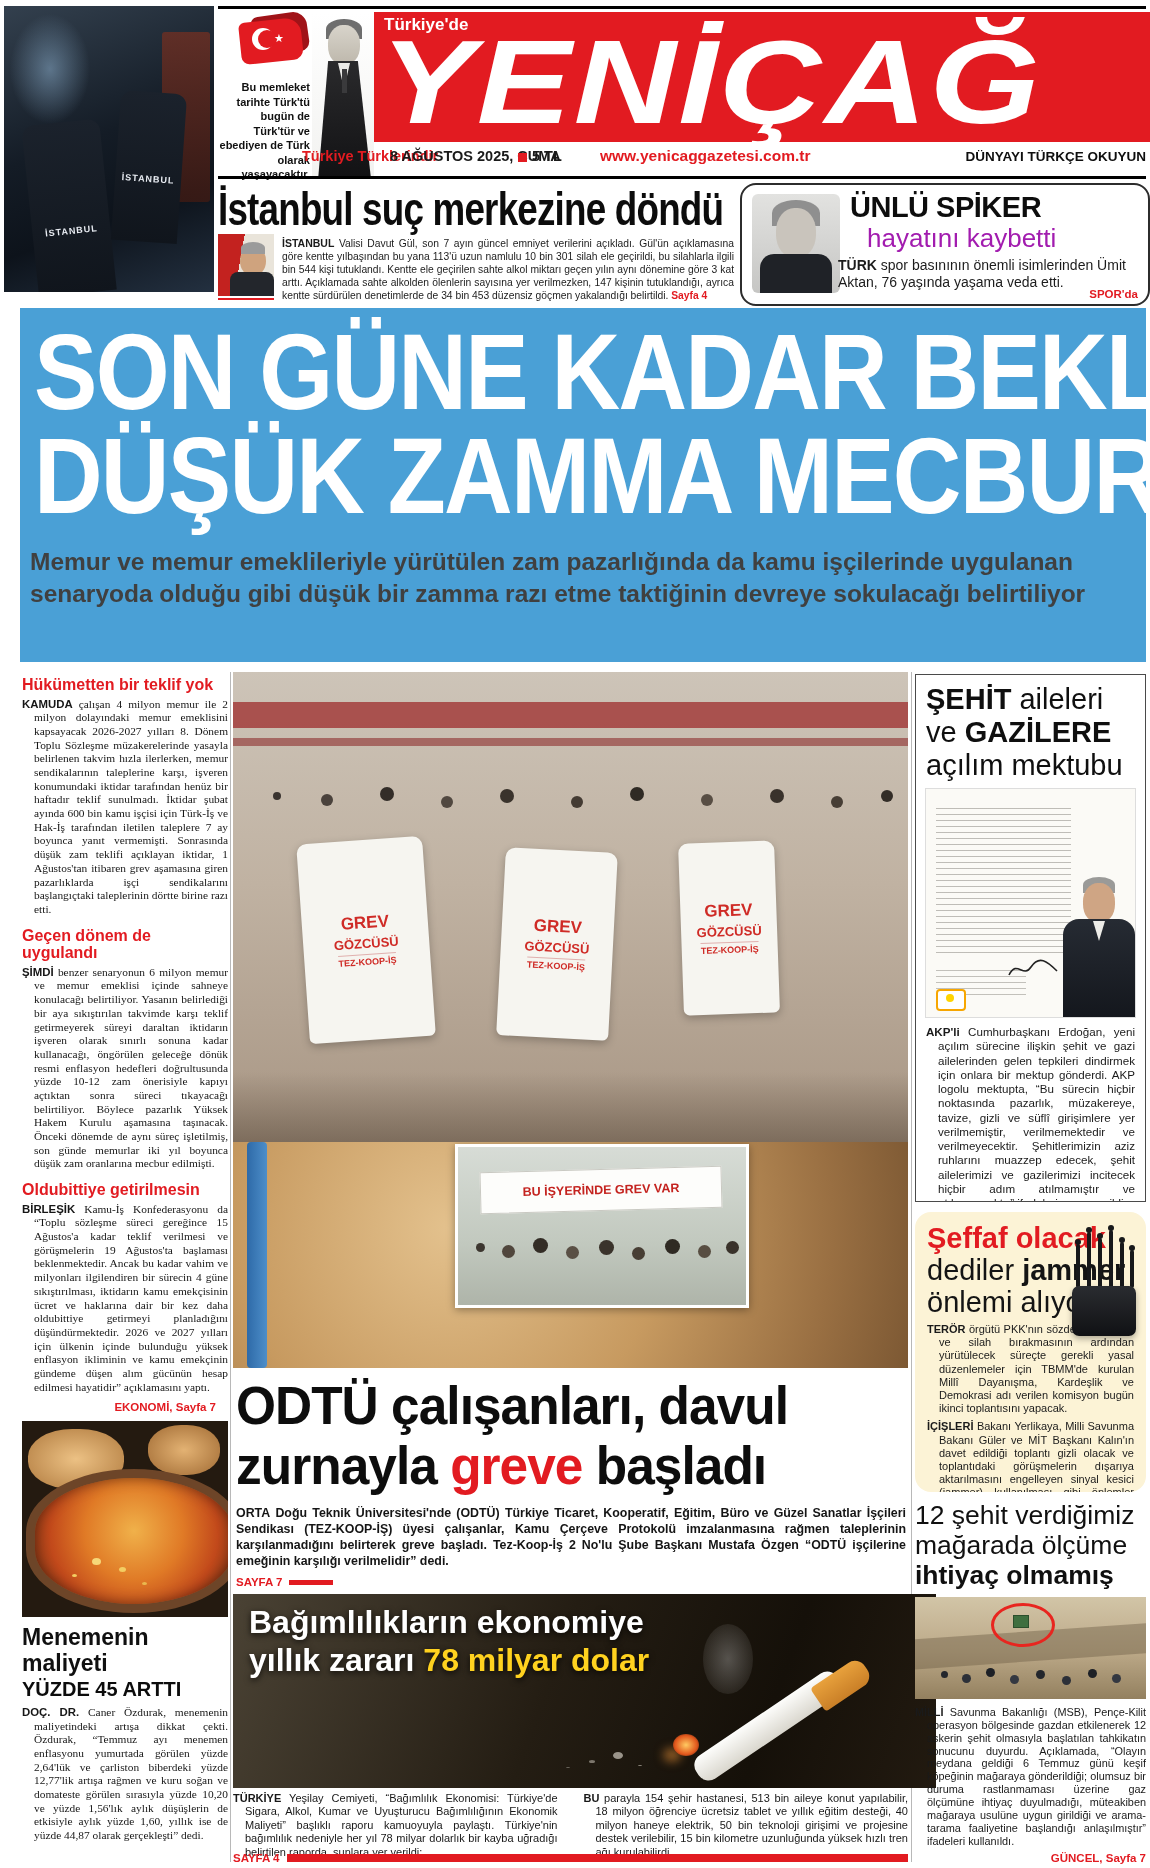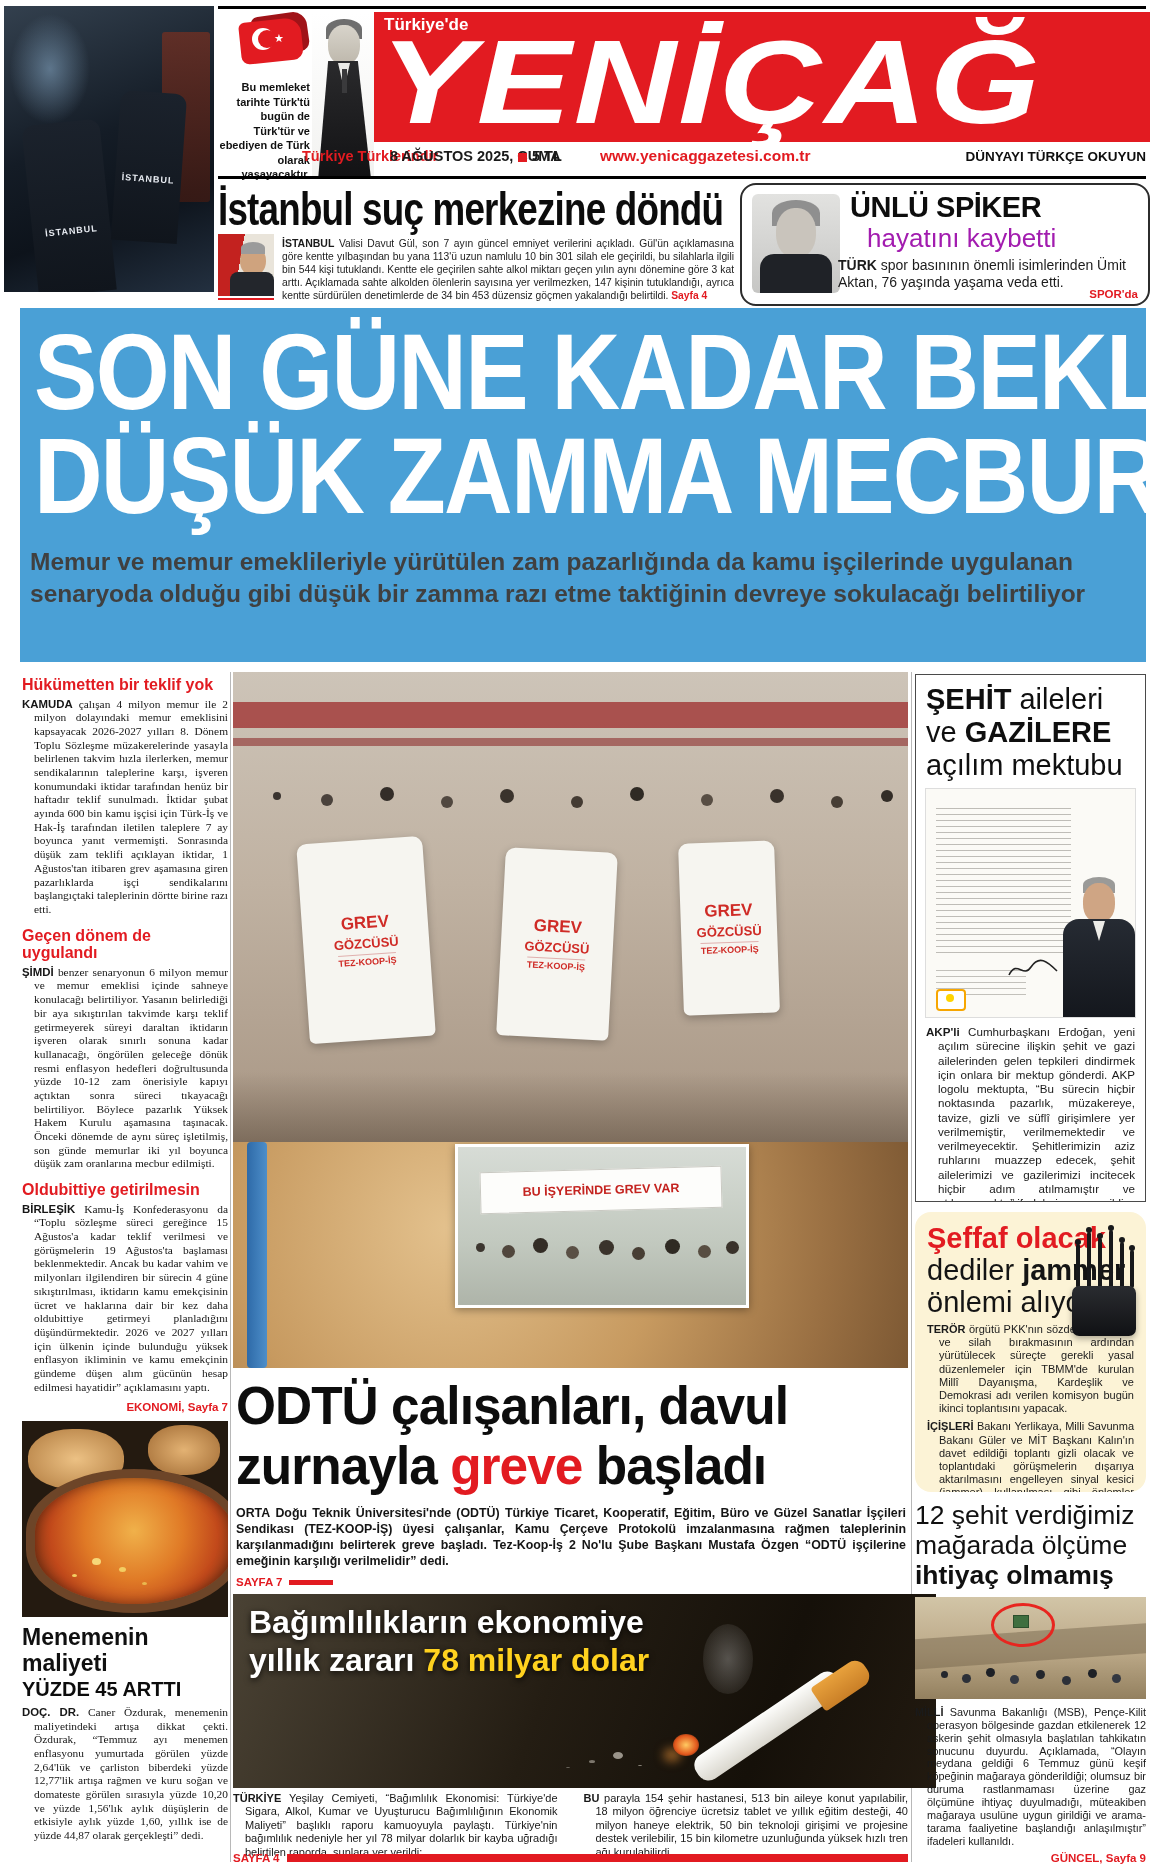--- a/index.html
+++ b/index.html
@@ -82,21 +82,21 @@
 
   
   .vdiv{width:1px;background:#b8b8b8;top:672px;height:1190px;}
   #divL{left:230px;} #divR{left:911px;}
 
   
   #leftcol{left:22px;top:674px;width:206px;height:1192px;overflow:hidden;font-family:"Liberation Serif",serif;color:#161616;}
   #leftcol h3{margin:10px 0 4px;font-family:"Liberation Sans",sans-serif;font-size:16px;font-weight:800;color:#e21b21;line-height:1.1;}
   #leftcol h3:first-child{margin-top:2px;}
   #leftcol p{margin:0;font-size:11.4px;line-height:1.2;text-align:justify;}
-  #leftcol .pageref{margin:7px 0 4px;}
+  #leftcol .pageref{margin:7px 12px 4px;}
   #menemenPhoto{position:relative;width:206px;height:196px;margin:8px 0 8px;background:#241a10;overflow:hidden;}
   #menemenPhoto .toast1{position:absolute;left:6px;top:8px;width:96px;height:60px;border-radius:46%;background:radial-gradient(#ecc184,#b07a3e);}
   #menemenPhoto .toast2{position:absolute;right:8px;top:4px;width:72px;height:50px;border-radius:46%;background:radial-gradient(#e3b273,#a06a33);}
   #menemenPhoto .pan{position:absolute;left:4px;bottom:4px;width:198px;height:126px;border-radius:50%/44%;background:radial-gradient(circle at 50% 42%,#f0b14a 0%,#e07a26 40%,#c2491b 68%,#8c3a17 88%);border:9px solid #6d4528;box-shadow:inset 0 0 14px rgba(0,0,0,.45);}
   #menemenPhoto .fleck{position:absolute;left:70px;bottom:52px;width:9px;height:7px;border-radius:50%;background:#f6d879;box-shadow:26px 8px 0 -1px #f3cd62,-22px 14px 0 -2px #f3cd62,48px 22px 0 -2px #e9b84e;}
   #menH1{font-family:"Liberation Sans",sans-serif;font-size:23px;font-weight:600;color:#101010;line-height:1.1;margin:2px 0 0;}
   #menH2{font-family:"Liberation Sans",sans-serif;font-size:20px;font-weight:900;color:#0c0c0c;line-height:1.1;margin:2px 0 6px;}
 
   
   #grev{left:233px;top:672px;width:675px;height:470px;background:linear-gradient(#cdc4b8 0%,#c0b2a2 45%,#a89684 100%);overflow:hidden;}
@@ -381,16 +381,16 @@
     <div class="h">12 şehit verdiğimiz</div>
     <div class="h">mağarada ölçüme</div>
     <div class="h b">ihtiyaç olmamış</div>
     <div id="mPhoto">
       <div class="ridge"></div>
       <div class="circle"></div>
       <div class="crate"></div>
       <div class="figs"></div>
     </div>
     <p class="hang"><span class="lead">MİLLİ</span><span> Savunma Bakanlığı (MSB), Pençe-Kilit operasyon bölgesinde gazdan etkilenerek 12 askerin şehit olmasıyla başlatılan tahkikatın sonucunu duyurdu. Açıklamada, “Olayın meydana geldiği 6 Temmuz günü keşif köpeğinin mağaraya gönderildiği; olumsuz bir duruma rastlanmaması üzerine gaz ölçümüne ihtiyaç duyulmadığı, müteakiben mağaraya usulüne uygun girildiği ve arama-tarama faaliyetine başlandığı anlaşılmıştır” ifadeleri kullanıldı.</span></p>
-    <div class="pageref">GÜNCEL, Sayfa 9</div>
+    <div class="pageref">GÜNCEL, Sayfa 7</div>
   </div>
 
 </div>
 
 </body></html>

